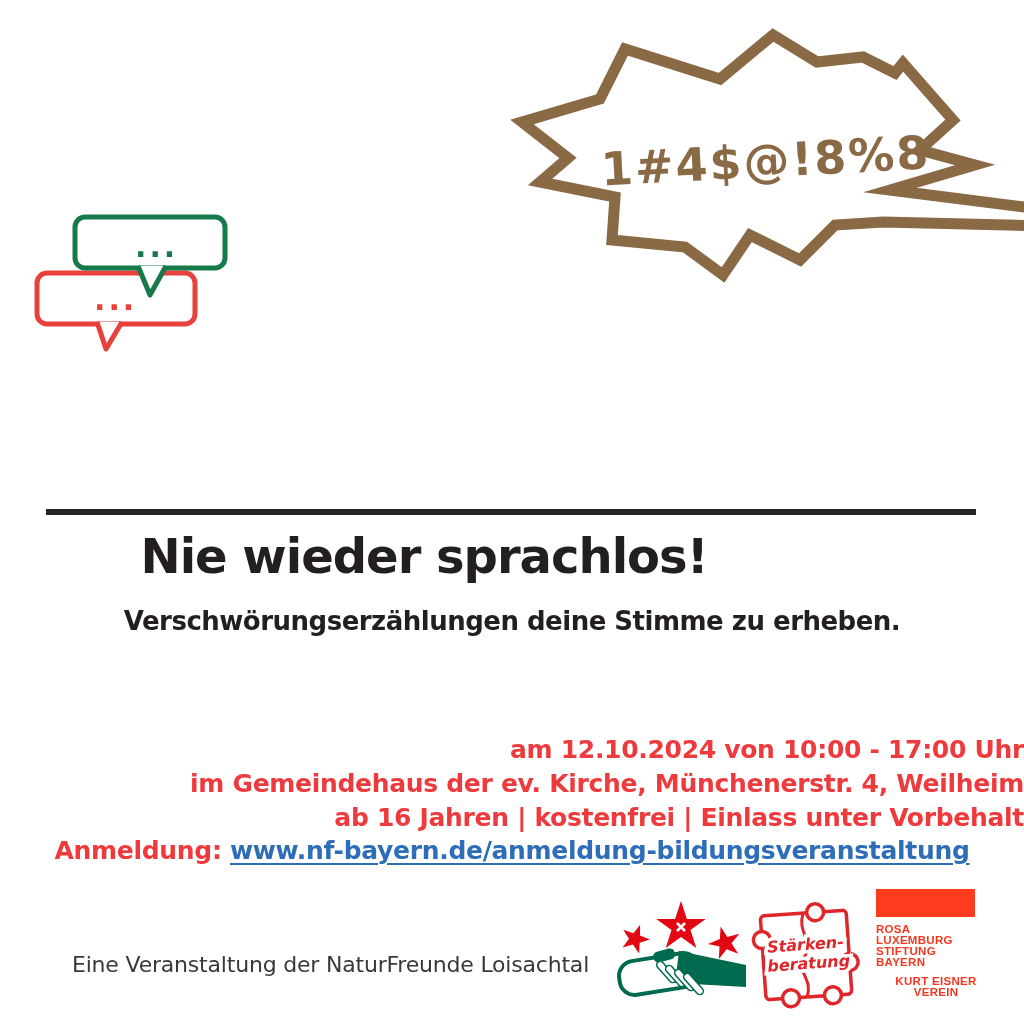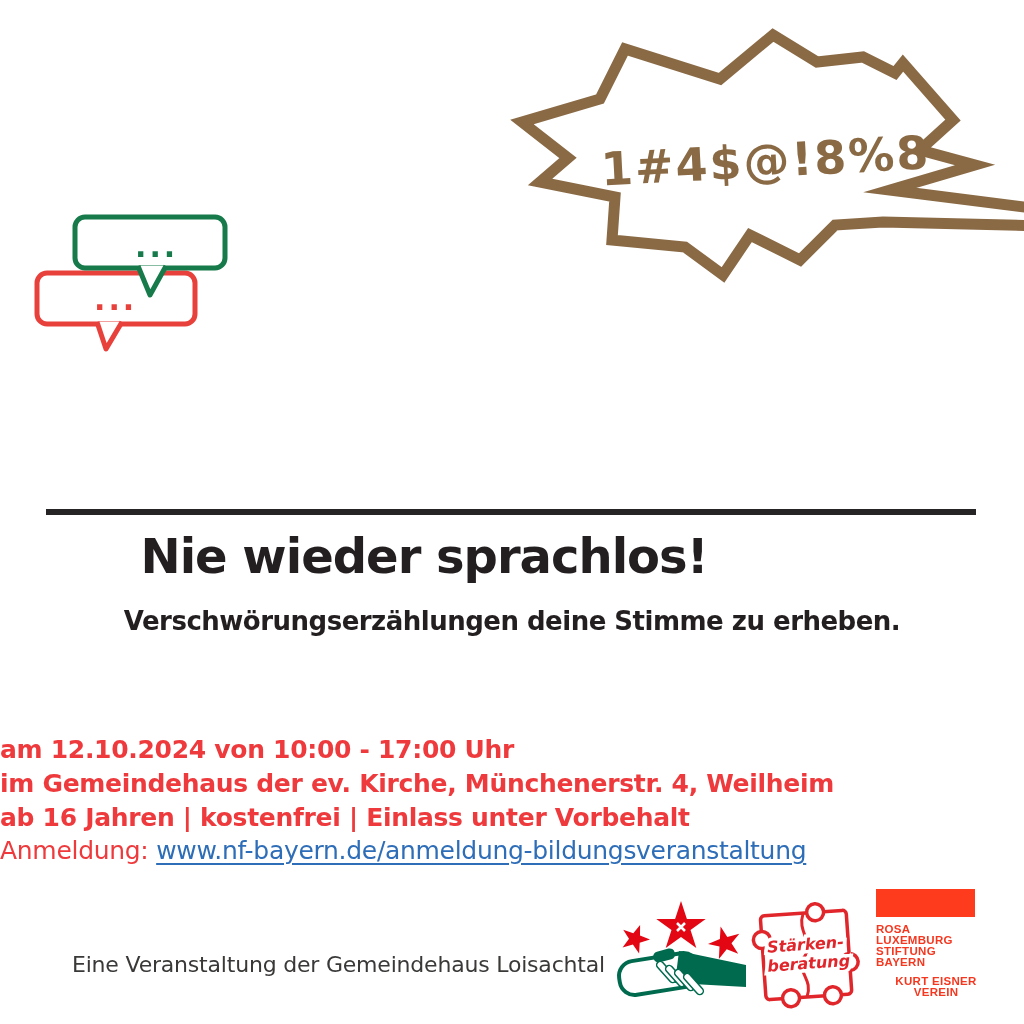--- a/index.html
+++ b/index.html
@@ -24,26 +24,26 @@
     left:0;top:528px;width:848px;text-align:center;
     font-size:48px;font-weight:bold;letter-spacing:-1px;color:#231f20;
   }
   .subtitle{
     left:0;top:604px;width:1024px;text-align:center;
     font-size:26px;font-weight:bold;line-height:34px;color:#231f20;letter-spacing:-0.5px;
   }
 
   
   .details{
-    left:0;top:733px;width:1024px;text-align:left;
+    left:0;top:733px;width:1024px;text-align:right;
     font-size:25px;font-weight:bold;line-height:34px;color:#ee3a3c;letter-spacing:-0.3px;
   }
   .registration{
-    left:0;top:836px;width:1024px;
-    font-size:25px;font-weight:normal;letter-spacing:-0.3px;
+    left:0;top:836px;width:1024px;text-align:center;
+    font-size:25px;font-weight:bold;letter-spacing:-0.3px;
   }
   .registration .label{color:#ee3a3c;}
   .registration a{
     color:#2e6db7;text-decoration:underline;text-decoration-thickness:2px;text-underline-offset:4px;
   }
 
   
   .credit{
     left:72px;top:952px;font-size:22px;color:#3a3938;letter-spacing:-0.2px;
   }
@@ -92,21 +92,21 @@
 <div class="abs details">
   <div>am 12.10.2024 von 10:00 - 17:00 Uhr</div>
   <div>im Gemeindehaus der ev. Kirche, Münchenerstr. 4, Weilheim</div>
   <div>ab 16 Jahren | kostenfrei | Einlass unter Vorbehalt</div>
 </div>
 <div class="abs registration">
   <span class="label">Anmeldung:</span>
   <a href="#">www.nf-bayern.de/anmeldung-bildungsveranstaltung</a>
 </div>
 
-<div class="abs credit">Eine Veranstaltung der Gemeindehaus Loisachtal</div>
+<div class="abs credit">Eine Veranstaltung der NaturFreunde Loisachtal</div>
 
 <svg id="nf-svg" class="abs" width="135" height="115" viewBox="0 0 135 115">
   <g>
     <polygon fill="#e30613" points="27.1,31.9 27,42.6 37,46.5 26.7,49.7 26.1,60.4 19.9,51.6 9.6,54.4 16,45.8 10.2,36.8 20.3,40.2"></polygon>
     <polygon fill="#e30613" points="68,8 73.9,25.9 92.7,26 77.5,37.1 83.3,55 68,44 52.7,55 58.5,37.1 43.3,26 62.1,25.9"></polygon>
     <path d="M64,30 L72,38 M72,30 L64,38" stroke="#ffffff" stroke-width="2.5" fill="none"></path>
     <polygon fill="#e30613" points="107.6,33.6 114.3,43.9 126.3,40.7 118.5,50.3 125.2,60.7 113.7,56.3 105.9,65.9 106.5,53.5 95,50.9 106.9,45.9"></polygon>
   </g>
   <g>
     <rect x="6" y="64" width="80" height="34" rx="15" transform="rotate(-9 46 81)" fill="#ffffff" stroke="#006a4e" stroke-width="4"></rect>

